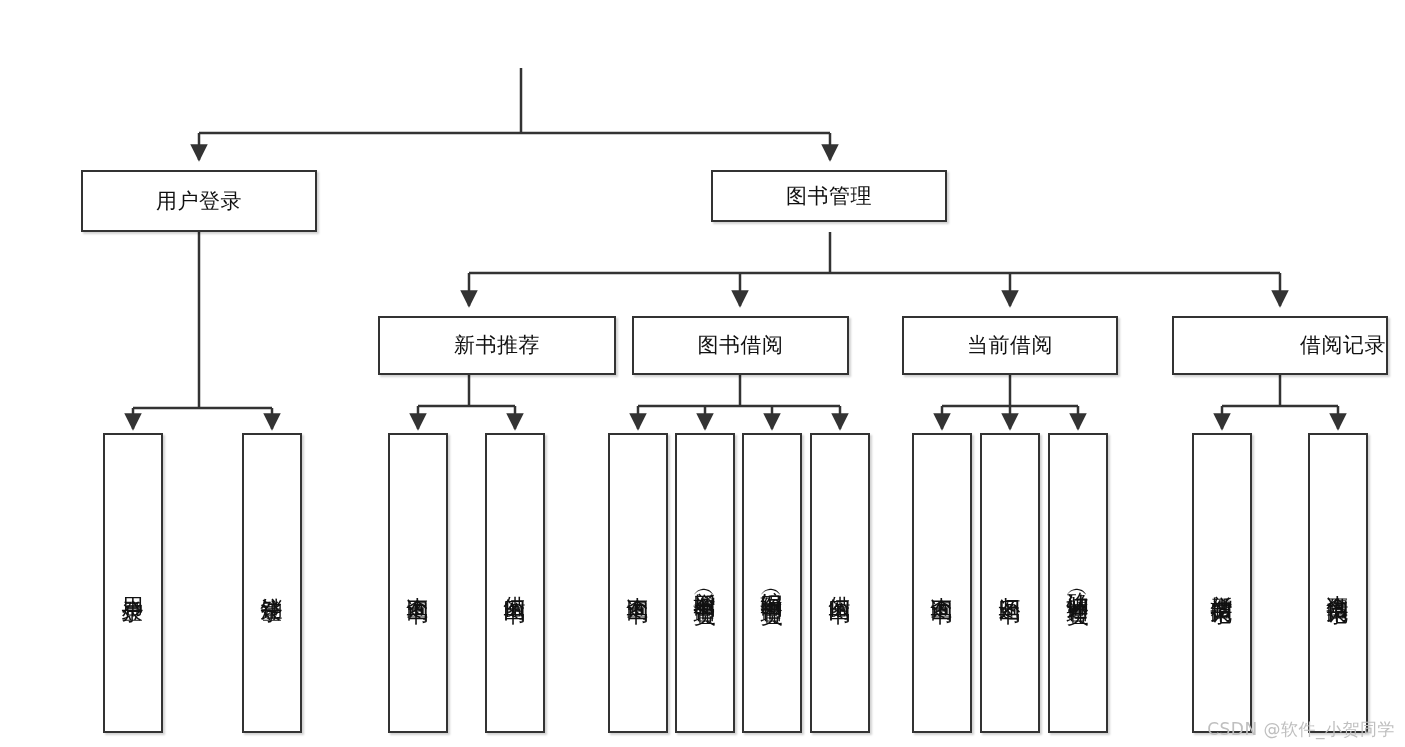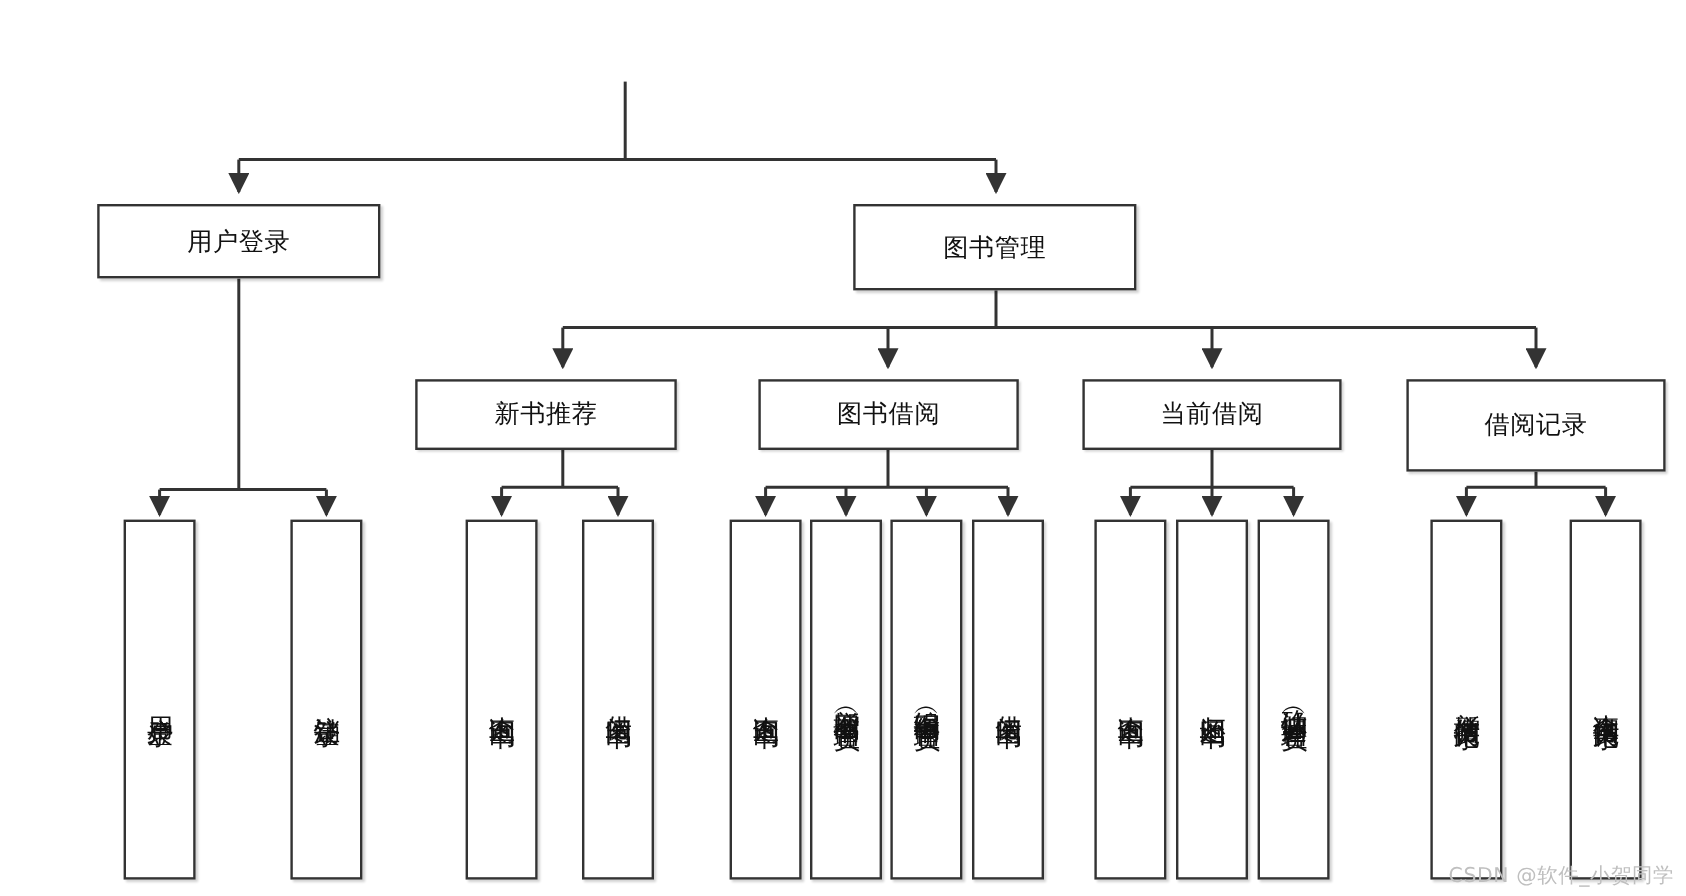--- a/index.html
+++ b/index.html
@@ -129,34 +129,34 @@
       <path d="M 1222 406 L 1338 406"></path>
       <path d="M 1222 406 L 1222 429" marker-end="url(#arrow)"></path>
       <path d="M 1338 406 L 1338 429" marker-end="url(#arrow)"></path>
     </g>
   </svg>
 
 
   <div class="node h" style="left:81px; top:170px; width:236px; height:62px;">
     <span class="label">用户登录</span>
   </div>
-  <div class="node h" style="left:711px; top:170px; width:236px; height:72px;">
+  <div class="node h" style="left:711px; top:170px; width:236px; height:52px;">
     <span class="label">图书管理</span>
   </div>
 
-  <div class="node h" style="left:346px; top:316px; width:218px; height:59px;">
+  <div class="node h" style="left:378px; top:316px; width:238px; height:59px;">
     <span class="label">新书推荐</span>
   </div>
   <div class="node h" style="left:632px; top:316px; width:217px; height:59px;">
     <span class="label">图书借阅</span>
   </div>
   <div class="node h" style="left:902px; top:316px; width:216px; height:59px;text-align:center;">
     <span class="label">当前借阅</span>
   </div>
-  <div class="node h" style="left:1172px; top:316px; width:216px; height:77px;">
+  <div class="node h" style="left:1172px; top:316px; width:216px; height:59px;justify-content:flex-end;">
     <span class="label">借阅记录</span>
   </div>
 
   <div class="node v" style="left:103px; top:433px; width:60px; height:300px;">
     <span class="label">用户登录</span>
   </div>
   <div class="node v" style="left:242px; top:433px; width:60px; height:300px;">
     <span class="label">注销登录</span>
   </div>
 

